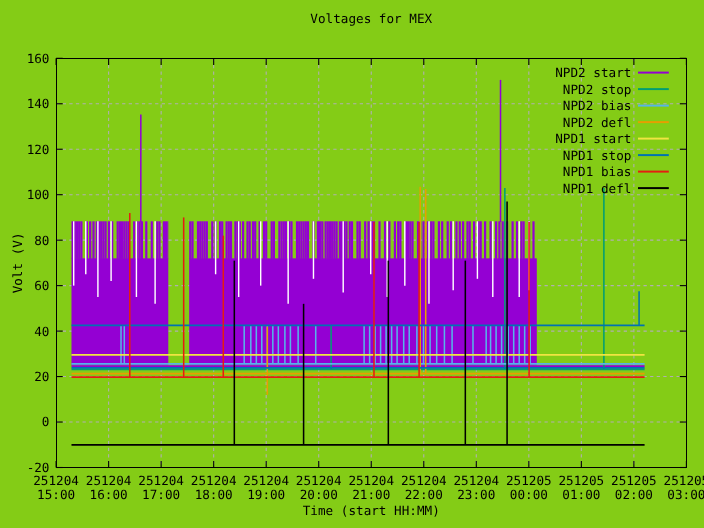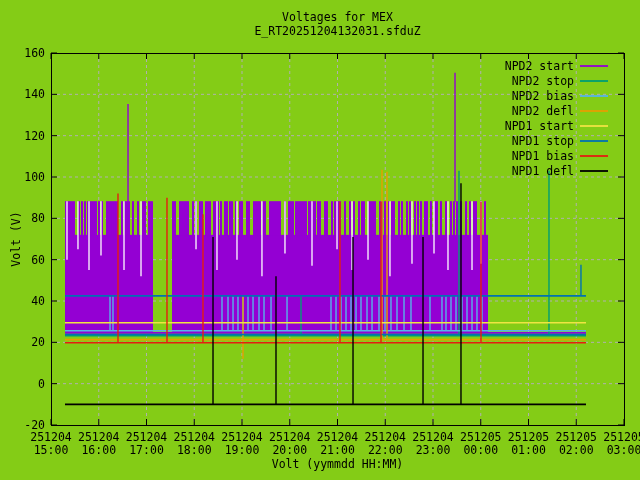--- a/index.html
+++ b/index.html
@@ -11,23 +11,22 @@
   #xlabel{position:absolute;left:35px;width:605px;top:457px;text-align:center;font-size:11.5px;}
   #ylabel{position:absolute;left:-26px;top:232px;width:84px;text-align:center;font-size:11.5px;
           transform:rotate(-90deg);}
   svg text{font-family:"DejaVu Sans Mono",monospace;font-size:11.5px;fill:#000;}
 </style>
 </head>
 <body>
 
 <div id="canvas">
   <div id="title" class="ttl">Voltages for MEX</div>
-  <div id="subtitle" class="ttl">E_RT20251204132031.sfduZ</div>
   <div id="ylabel">Volt (V)</div>
-  <div id="xlabel">Volt (yymmdd HH:MM)</div>
+  <div id="xlabel">Time (start HH:MM)</div>
   <svg id="plot-svg" width="640" height="480">
       <line x1="51" y1="383.6666666666667" x2="624" y2="383.6666666666667" stroke="#b0b0b0" stroke-width="1" stroke-dasharray="3,3"></line>
       <line x1="51" y1="342.33333333333337" x2="624" y2="342.33333333333337" stroke="#b0b0b0" stroke-width="1" stroke-dasharray="3,3"></line>
       <line x1="51" y1="301" x2="624" y2="301" stroke="#b0b0b0" stroke-width="1" stroke-dasharray="3,3"></line>
       <line x1="51" y1="259.6666666666667" x2="624" y2="259.6666666666667" stroke="#b0b0b0" stroke-width="1" stroke-dasharray="3,3"></line>
       <line x1="51" y1="218.33333333333331" x2="624" y2="218.33333333333331" stroke="#b0b0b0" stroke-width="1" stroke-dasharray="3,3"></line>
       <line x1="51" y1="177" x2="624" y2="177" stroke="#b0b0b0" stroke-width="1" stroke-dasharray="3,3"></line>
       <line x1="51" y1="135.66666666666669" x2="624" y2="135.66666666666669" stroke="#b0b0b0" stroke-width="1" stroke-dasharray="3,3"></line>
       <line x1="51" y1="94.33333333333337" x2="624" y2="94.33333333333337" stroke="#b0b0b0" stroke-width="1" stroke-dasharray="3,3"></line>
       <line x1="98.75" y1="53" x2="98.75" y2="425" stroke="#b0b0b0" stroke-width="1" stroke-dasharray="3,3"></line>

